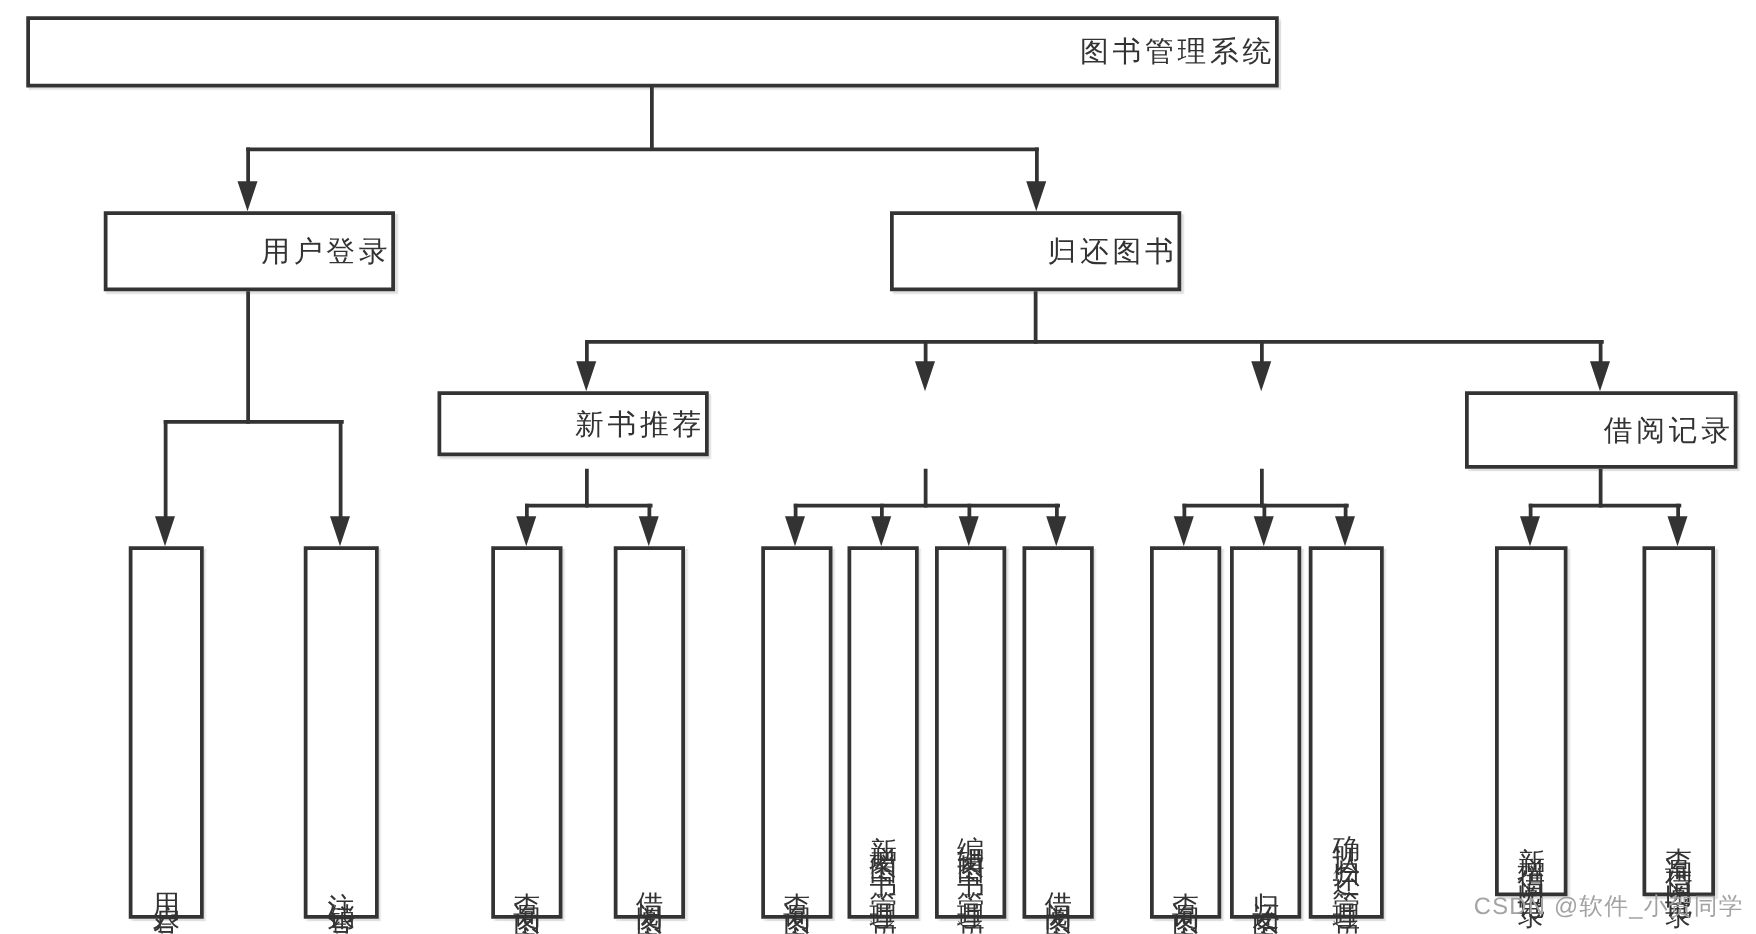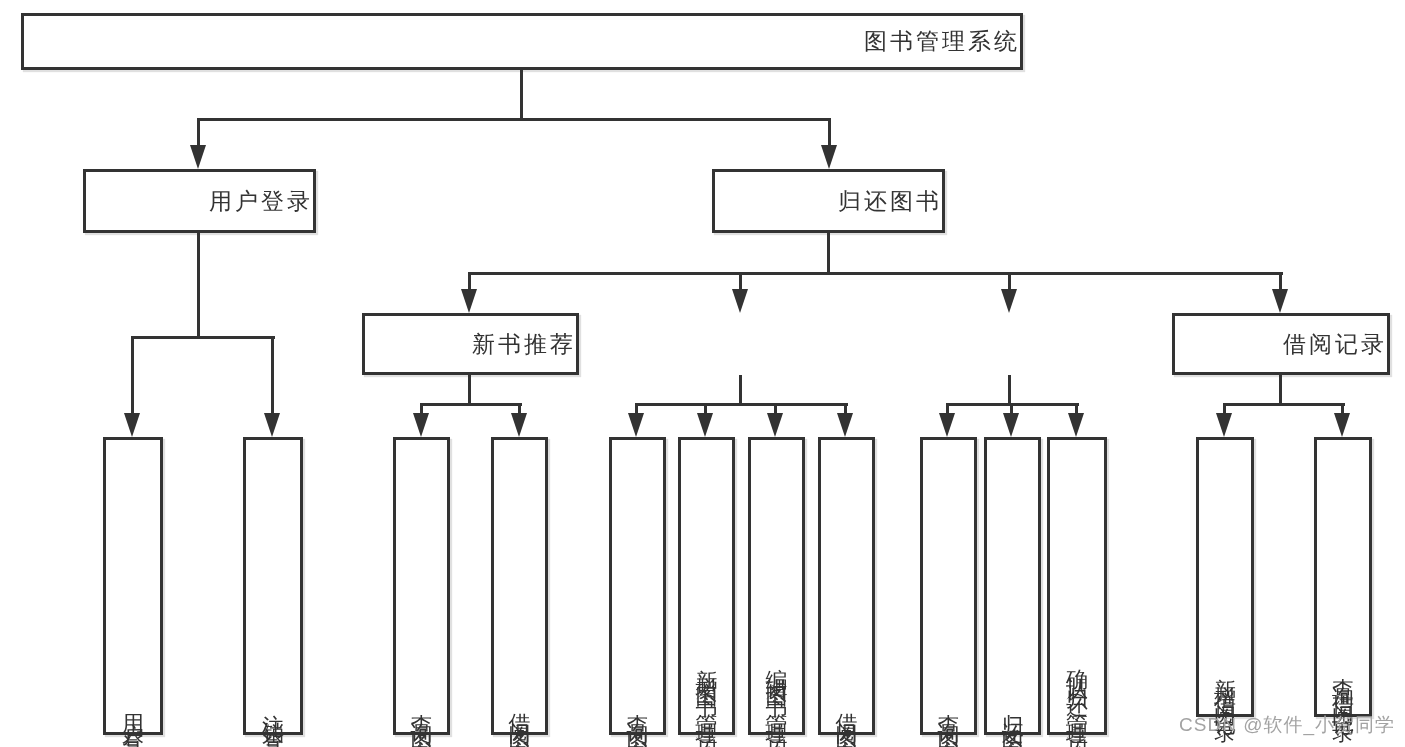--- a/index.html
+++ b/index.html
@@ -73,21 +73,21 @@
     <i class="vl" style="left:468px;top:272px;height:20px"></i>
     <i class="vl" style="left:739px;top:272px;height:20px"></i>
     <i class="vl" style="left:1008px;top:272px;height:20px"></i>
     <i class="vl" style="left:1279px;top:272px;height:20px"></i>
     <i class="ar" style="left:461px;top:289px"></i>
     <i class="ar" style="left:732px;top:289px"></i>
     <i class="ar" style="left:1001px;top:289px"></i>
     <i class="ar" style="left:1272px;top:289px"></i>
   </div>
 
-  <div class="box hbox" style="left:362px;top:313px;width:217px;height:62px">
+  <div class="box hbox" style="left:350px;top:313px;width:217px;height:52px">
     <span class="lbl">新书推荐</span>
   </div>
   <div class="box hbox" style="left:1172px;top:313px;width:218px;height:62px">
     <span class="lbl">借阅记录</span>
   </div>
 
   <div class="grp">
     <i class="vl" style="left:468px;top:375px;height:31px"></i>
     <i class="hl" style="left:420px;top:403px;width:102px"></i>
     <i class="vl" style="left:420px;top:403px;height:13px"></i>

